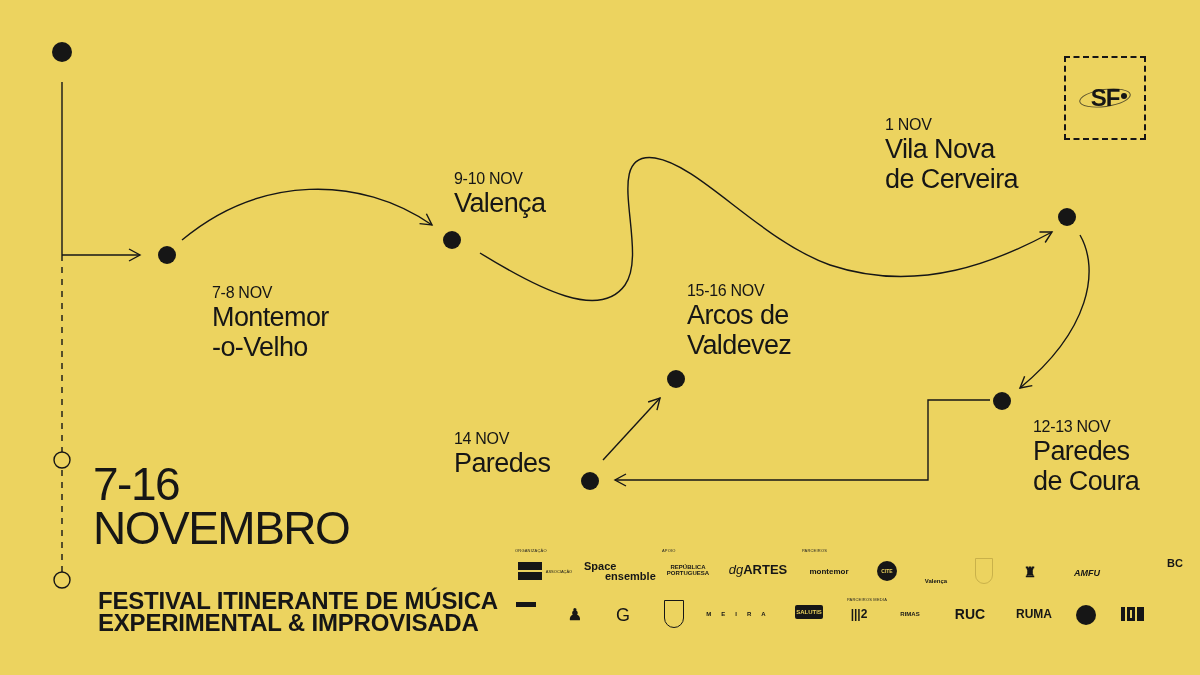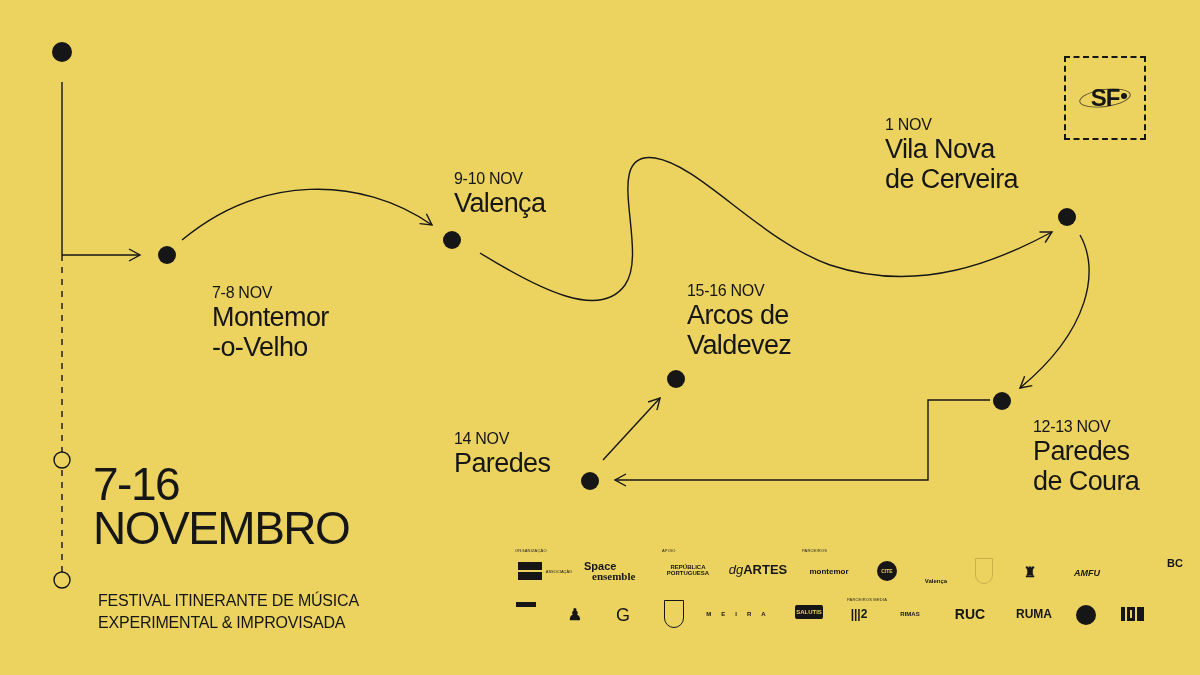--- a/index.html
+++ b/index.html
@@ -4,21 +4,21 @@
 <style>
   * { margin:0; padding:0; box-sizing:border-box; }
   html, body { width:1200px; height:675px; overflow:hidden; }
   body { background:#ecd35f; font-family:"Liberation Sans", sans-serif; color:#161616; position:relative; }
   .abs { position:absolute; }
   svg.routes { position:absolute; left:0; top:0; width:1200px; height:675px; }
   .title { left:97px; top:48px; font-size:60px; font-weight:700; line-height:56px; letter-spacing:-1.5px; }
   .stop-date { font-size:16px; line-height:18px; letter-spacing:-0.3px; }
   .stop-name { font-size:27px; line-height:30px; letter-spacing:-0.6px; }
   .dates { left:93px; top:462px; font-size:46px; line-height:44px; letter-spacing:-1.5px; }
-  .subtitle { left:98px; top:590px; font-size:16px; line-height:22px; letter-spacing:-0.2px; }
+  .subtitle { left:98px; top:590px; font-size:24px; line-height:22px; letter-spacing:-0.2px;font-weight:bold; }
   .logo-box { left:1064px; top:56px; width:82px; height:84px; border:2px dashed #161616; display:flex; align-items:center; justify-content:center; }
   .logo-text { font-size:24px; font-weight:700; letter-spacing:-1px; position:relative; }
   .logo-text::after { content:""; position:absolute; right:-8px; top:9px; width:6px; height:6px; border-radius:50%; background:#161616; }
   .logo-orbit { position:absolute; width:52px; height:18px; border:1px solid #161616; border-radius:50%; transform:rotate(-8deg); opacity:.7; }
   .sp-label { font-size:4px; letter-spacing:0.2px; text-transform:uppercase; color:#222; }
   .partner { position:absolute; display:flex; align-items:center; justify-content:center; color:#161616; font-weight:700; }
 </style>
 </head>
 <body>
 
@@ -111,21 +111,21 @@
 <div class="abs sp-label" style="left:662px;top:548px;">APOIO</div>
 <div class="abs sp-label" style="left:802px;top:548px;">PARCEIROS</div>
 <div class="abs sp-label" style="left:847px;top:597px;">PARCEIROS MEDIA</div>
 
 <div class="partner" style="left:515px;top:560px;width:60px;height:22px;">
   <div style="width:24px;height:8px;background:#161616;margin-right:4px;box-shadow:0 10px 0 #161616;margin-top:-10px;"></div>
   <span style="font-size:4px;font-weight:400;">ASSOCIAÇÃO</span>
 </div>
 <div class="partner" style="left:584px;top:560px;width:60px;height:22px;font-size:11px;line-height:10px;flex-direction:column;align-items:flex-start;">
   <span>Space</span>
-    <span style="margin-left:8px;font-family:Liberation Serif, serif;">ensemble</span>
+    <span style="margin-left:21px;">ensemble</span>
 </div>
 <div class="partner" style="left:662px;top:558px;width:52px;height:24px;font-size:6px;flex-direction:column;">
   <span>REPÚBLICA</span>
     <span>PORTUGUESA</span>
 </div>
 <div class="partner" style="left:733px;top:558px;width:50px;height:22px;font-size:13px;font-style:italic;font-weight:400;">dg<b style="font-style:normal">ARTES</b></div>
 <div class="partner" style="left:803px;top:562px;width:52px;height:18px;font-size:8px;">montemor</div>
 <div class="partner" style="left:877px;top:561px;width:20px;height:20px;border-radius:50%;background:#161616;color:#ecd35f;font-size:5px;">CITE</div>
 <div class="partner" style="left:925px;top:558px;width:22px;height:26px;font-size:6px;align-items:flex-end;">Valença</div>
 <div class="partner" style="left:975px;top:558px;width:18px;height:26px;border:1px solid #c9b14a;border-radius:0 0 9px 9px;"></div>

